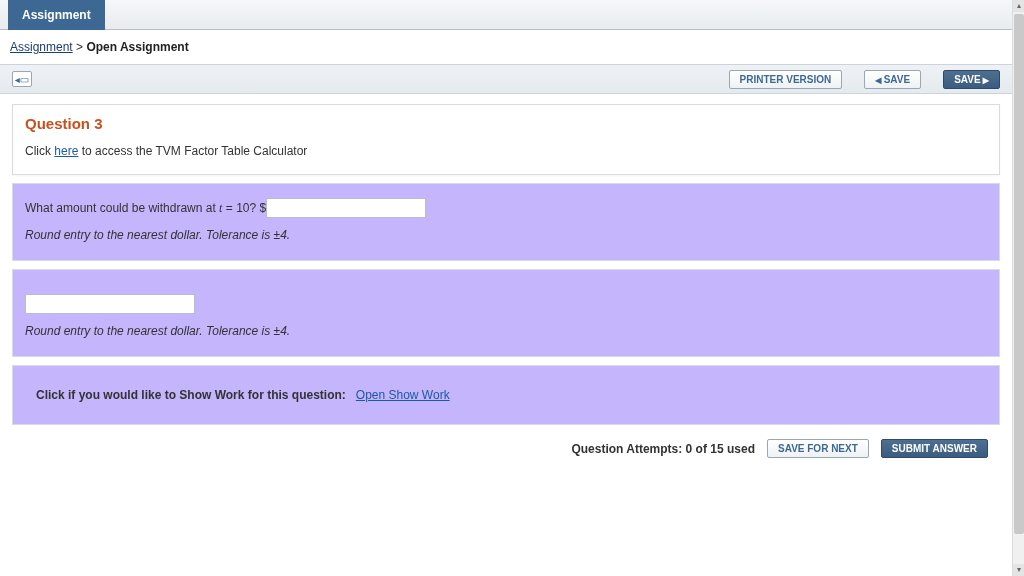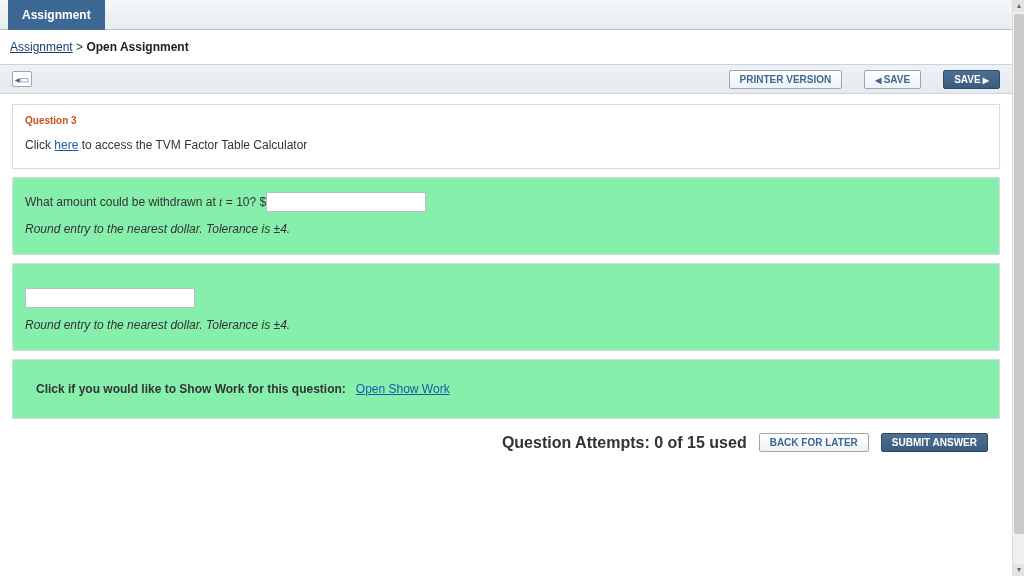--- a/index.html
+++ b/index.html
@@ -15,29 +15,29 @@
   .back-btn-img { width:20px; height:16px; border:1px solid #9aa6b2; background:#fff; display:flex; align-items:center; justify-content:center; cursor:pointer; border-radius:2px;}
   .back-btn-img span { font-size:10px; color:#3d6894; }
   .toolbar-right { display:flex; gap:22px; align-items:center;}
   .btn { border:1px solid #9aa6b2; background:linear-gradient(#ffffff,#eef2f5); padding:3px 10px; font-size:10px; font-weight:bold; cursor:pointer; border-radius:2px; font-family:inherit;}
   .btn.pv { color:#3d6894;}
   .btn.back { color:#3d6894;}
   .btn.next { background:linear-gradient(#4e6f90,#3a5c80); color:#fff; border-color:#2e4a68;}
   .tri { font-size:8px; vertical-align:middle;}
   .content { padding:10px 12px;}
   .card { border:1px solid #d6dce2; background:#fff; margin-bottom:8px; padding:10px 12px 14px 12px; box-shadow:0 1px 2px rgba(0,0,0,0.04);}
-  .qtitle { color:#c8501c; font-weight:bold; font-size:10px; margin-bottom:6px;}
+  .qtitle { color:#c8501c; font-weight:bold; font-size:15px; margin-bottom:6px;}
   .qtext { font-size:12px; line-height:1.5;}
-  .subcard { border:1px solid #d6dce2; background:#86efac; padding:14px 12px 18px 12px; margin-bottom:8px;}
+  .subcard { border:1px solid #d6dce2; background:#c4b5fd; padding:14px 12px 18px 12px; margin-bottom:8px;}
   .italic-note { font-weight:normal; font-style:italic; margin-top:10px;}
   input[type=text].ans { border:1px solid #b8bec3; height:20px; width:160px; font-family:inherit; font-size:12px; padding:1px 3px;}
   a.link { color:#1a5aa8; text-decoration:underline; cursor:pointer;}
   .showwork { font-weight:bold;margin-left:11px;}
   .footer-row { display:flex; justify-content:flex-end; align-items:center; gap:12px; padding:6px 12px 0 12px;}
-  .attempts { font-weight:bold; font-size:16px;}
+  .attempts { font-weight:bold; font-size:12px;}
   .btn.save { color:#3d6894;}
   .btn.submit { background:linear-gradient(#4e6f90,#3a5c80); color:#fff; border-color:#2e4a68;}
   
   .vscroll { position:absolute; right:0; top:0; width:12px; height:100%; background:#f0f0f0; border-left:1px solid #ddd;}
   .vscroll .arrow { position:absolute; left:0; width:12px; height:12px; background:#e4e4e4; font-size:8px; text-align:center; line-height:12px; color:#666; cursor:pointer;}
   .vscroll .up { top:0;}
   .vscroll .down { bottom:0;}
   .vscroll .thumb { position:absolute; left:1px; width:10px; background:#c9c9c9; border-radius:2px;}
   i.var { font-style:italic; font-family: "Times New Roman", serif;}
 </style>
@@ -90,21 +90,21 @@
         </div>
         <div class="italic-note">Round entry to the nearest dollar. Tolerance is ±4.</div>
       </div>
 
       <div class="subcard" style="padding-top:22px; padding-bottom:22px;">
         <span class="showwork">Click if you would like to Show Work for this question:</span>&nbsp;&nbsp;&nbsp;<a class="link">Open Show Work</a>
       </div>
 
       <div class="footer-row">
         <span class="attempts">Question Attempts: 0 of 15 used</span>
-        <button class="btn save">BACK FOR LATER</button>
+        <button class="btn save">SAVE FOR NEXT</button>
         <button class="btn submit">SUBMIT ANSWER</button>
       </div>
 
     </div>
   </div>
 
   <div class="vscroll">
     <div class="arrow up">▴</div>
     <div class="thumb" style="top:14px; height:520px;"></div>
     <div class="arrow down">▾</div>

